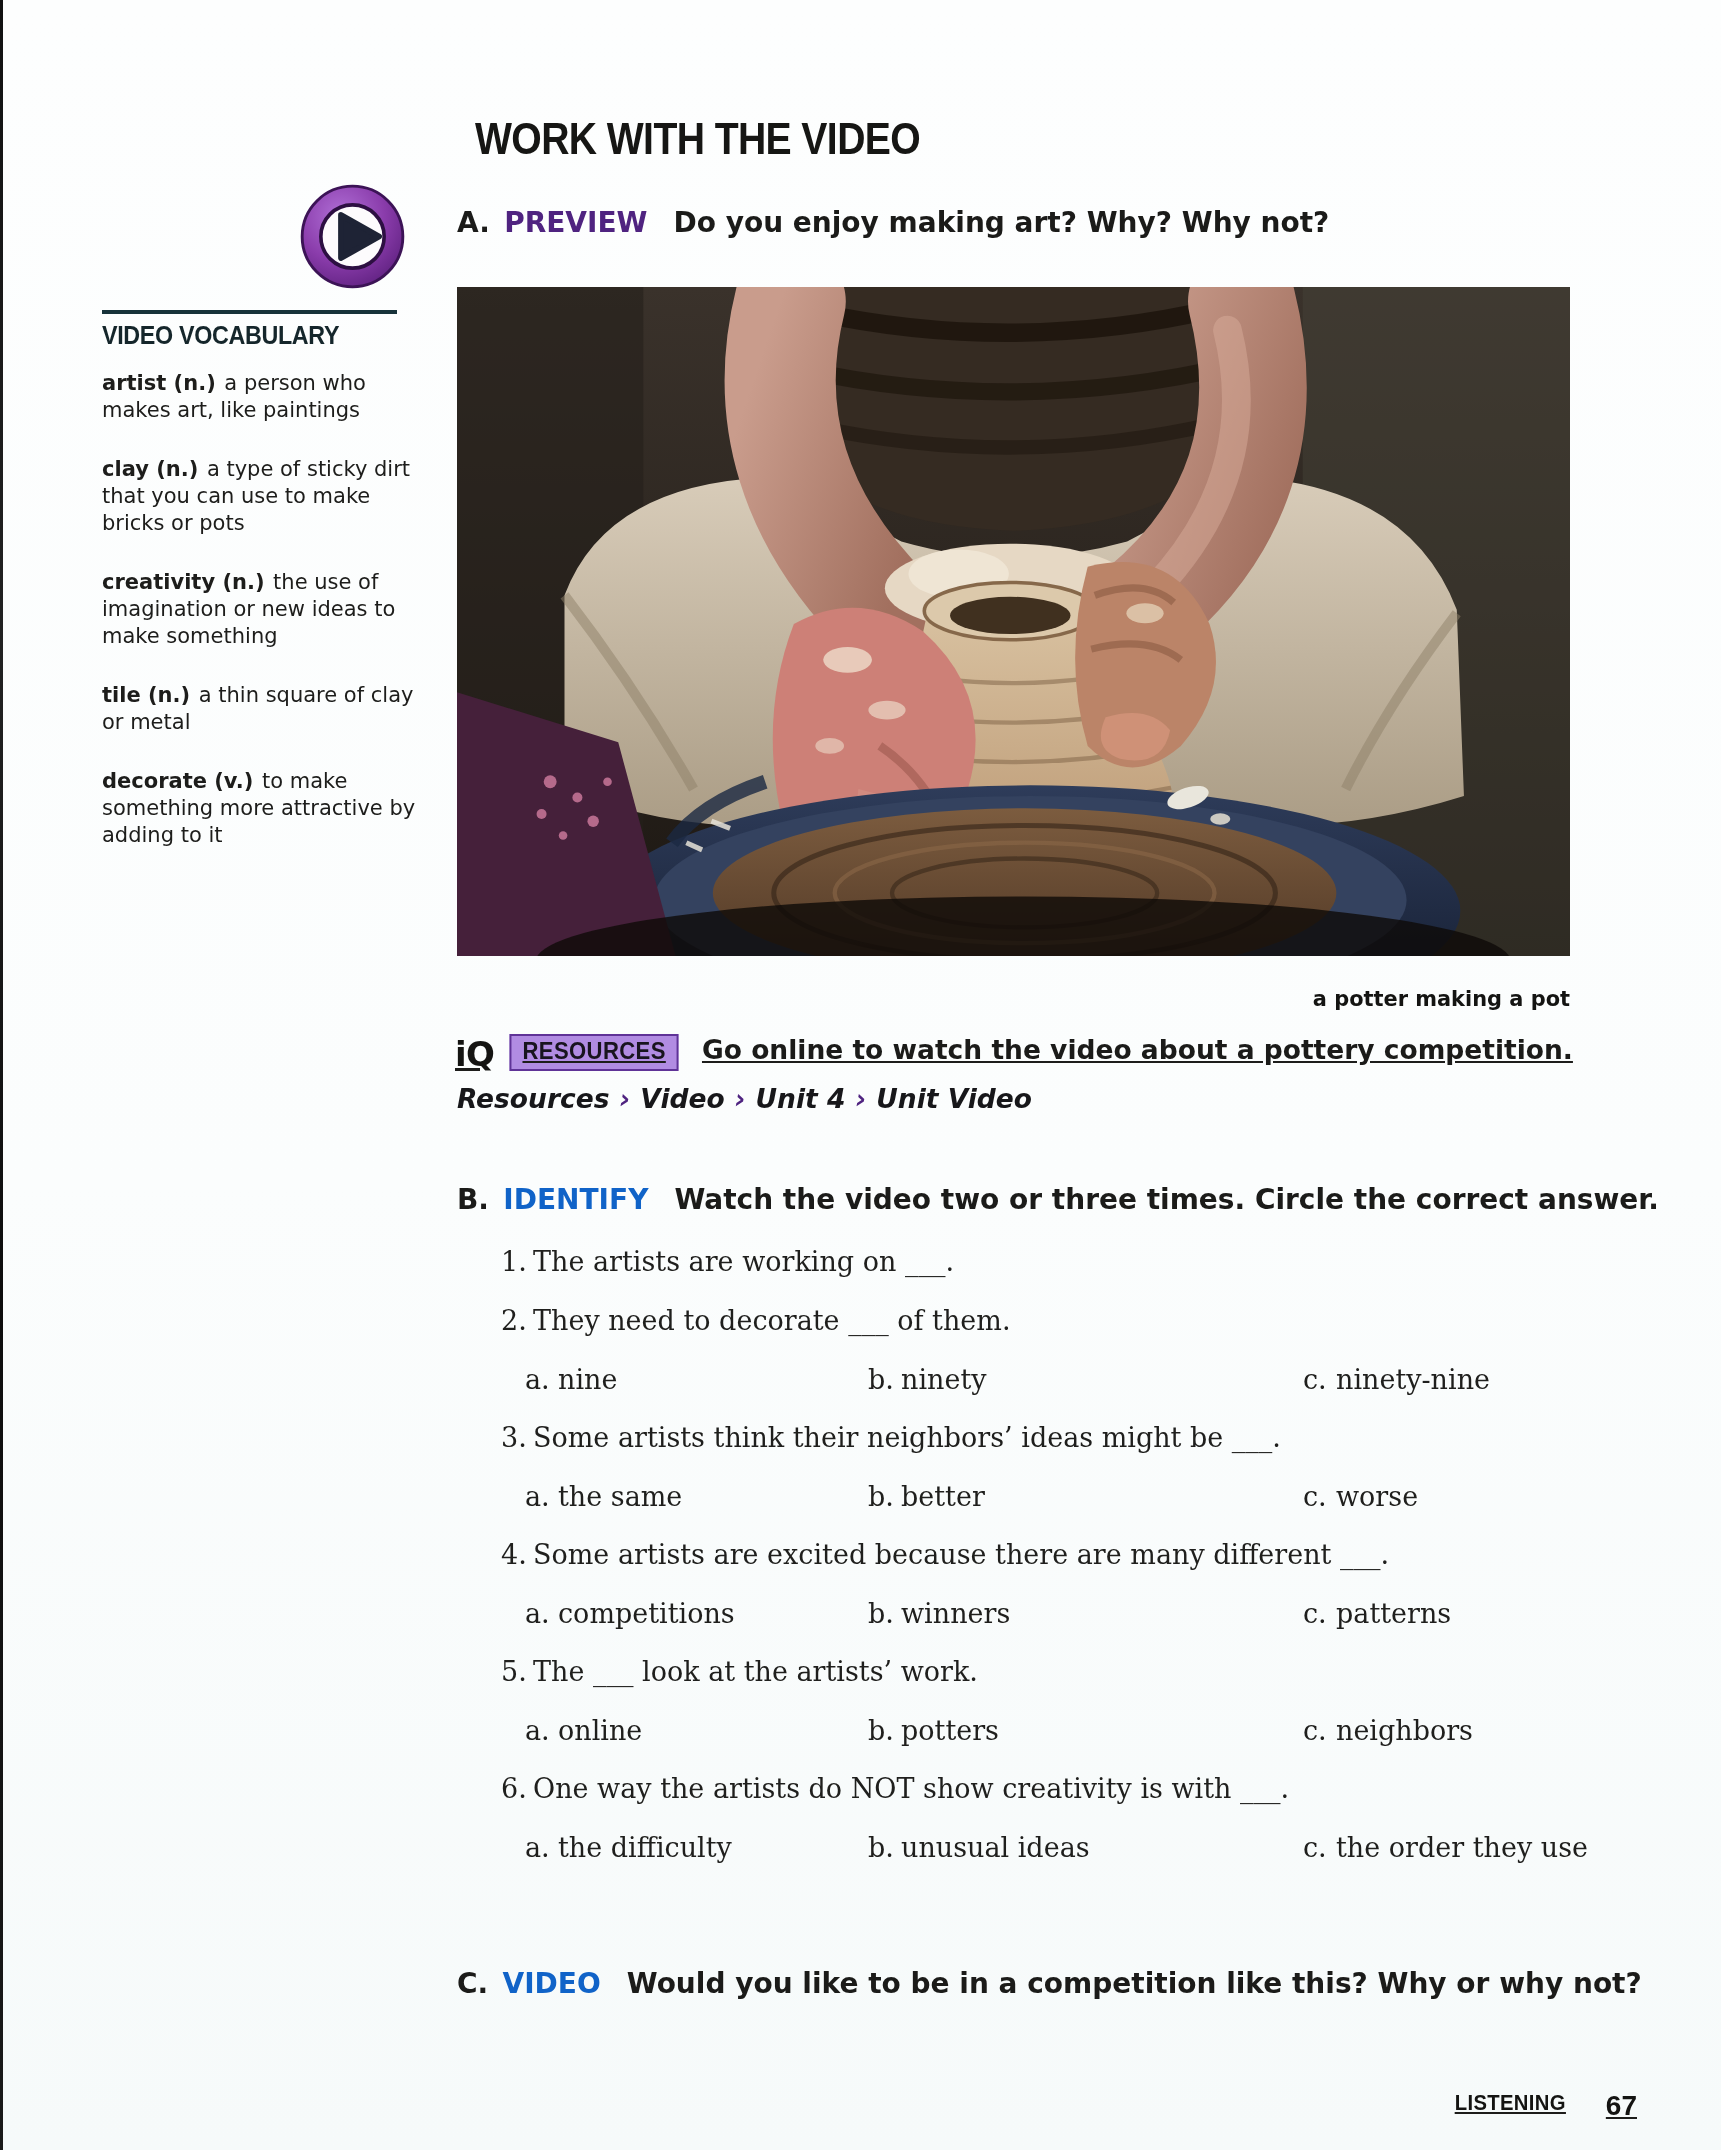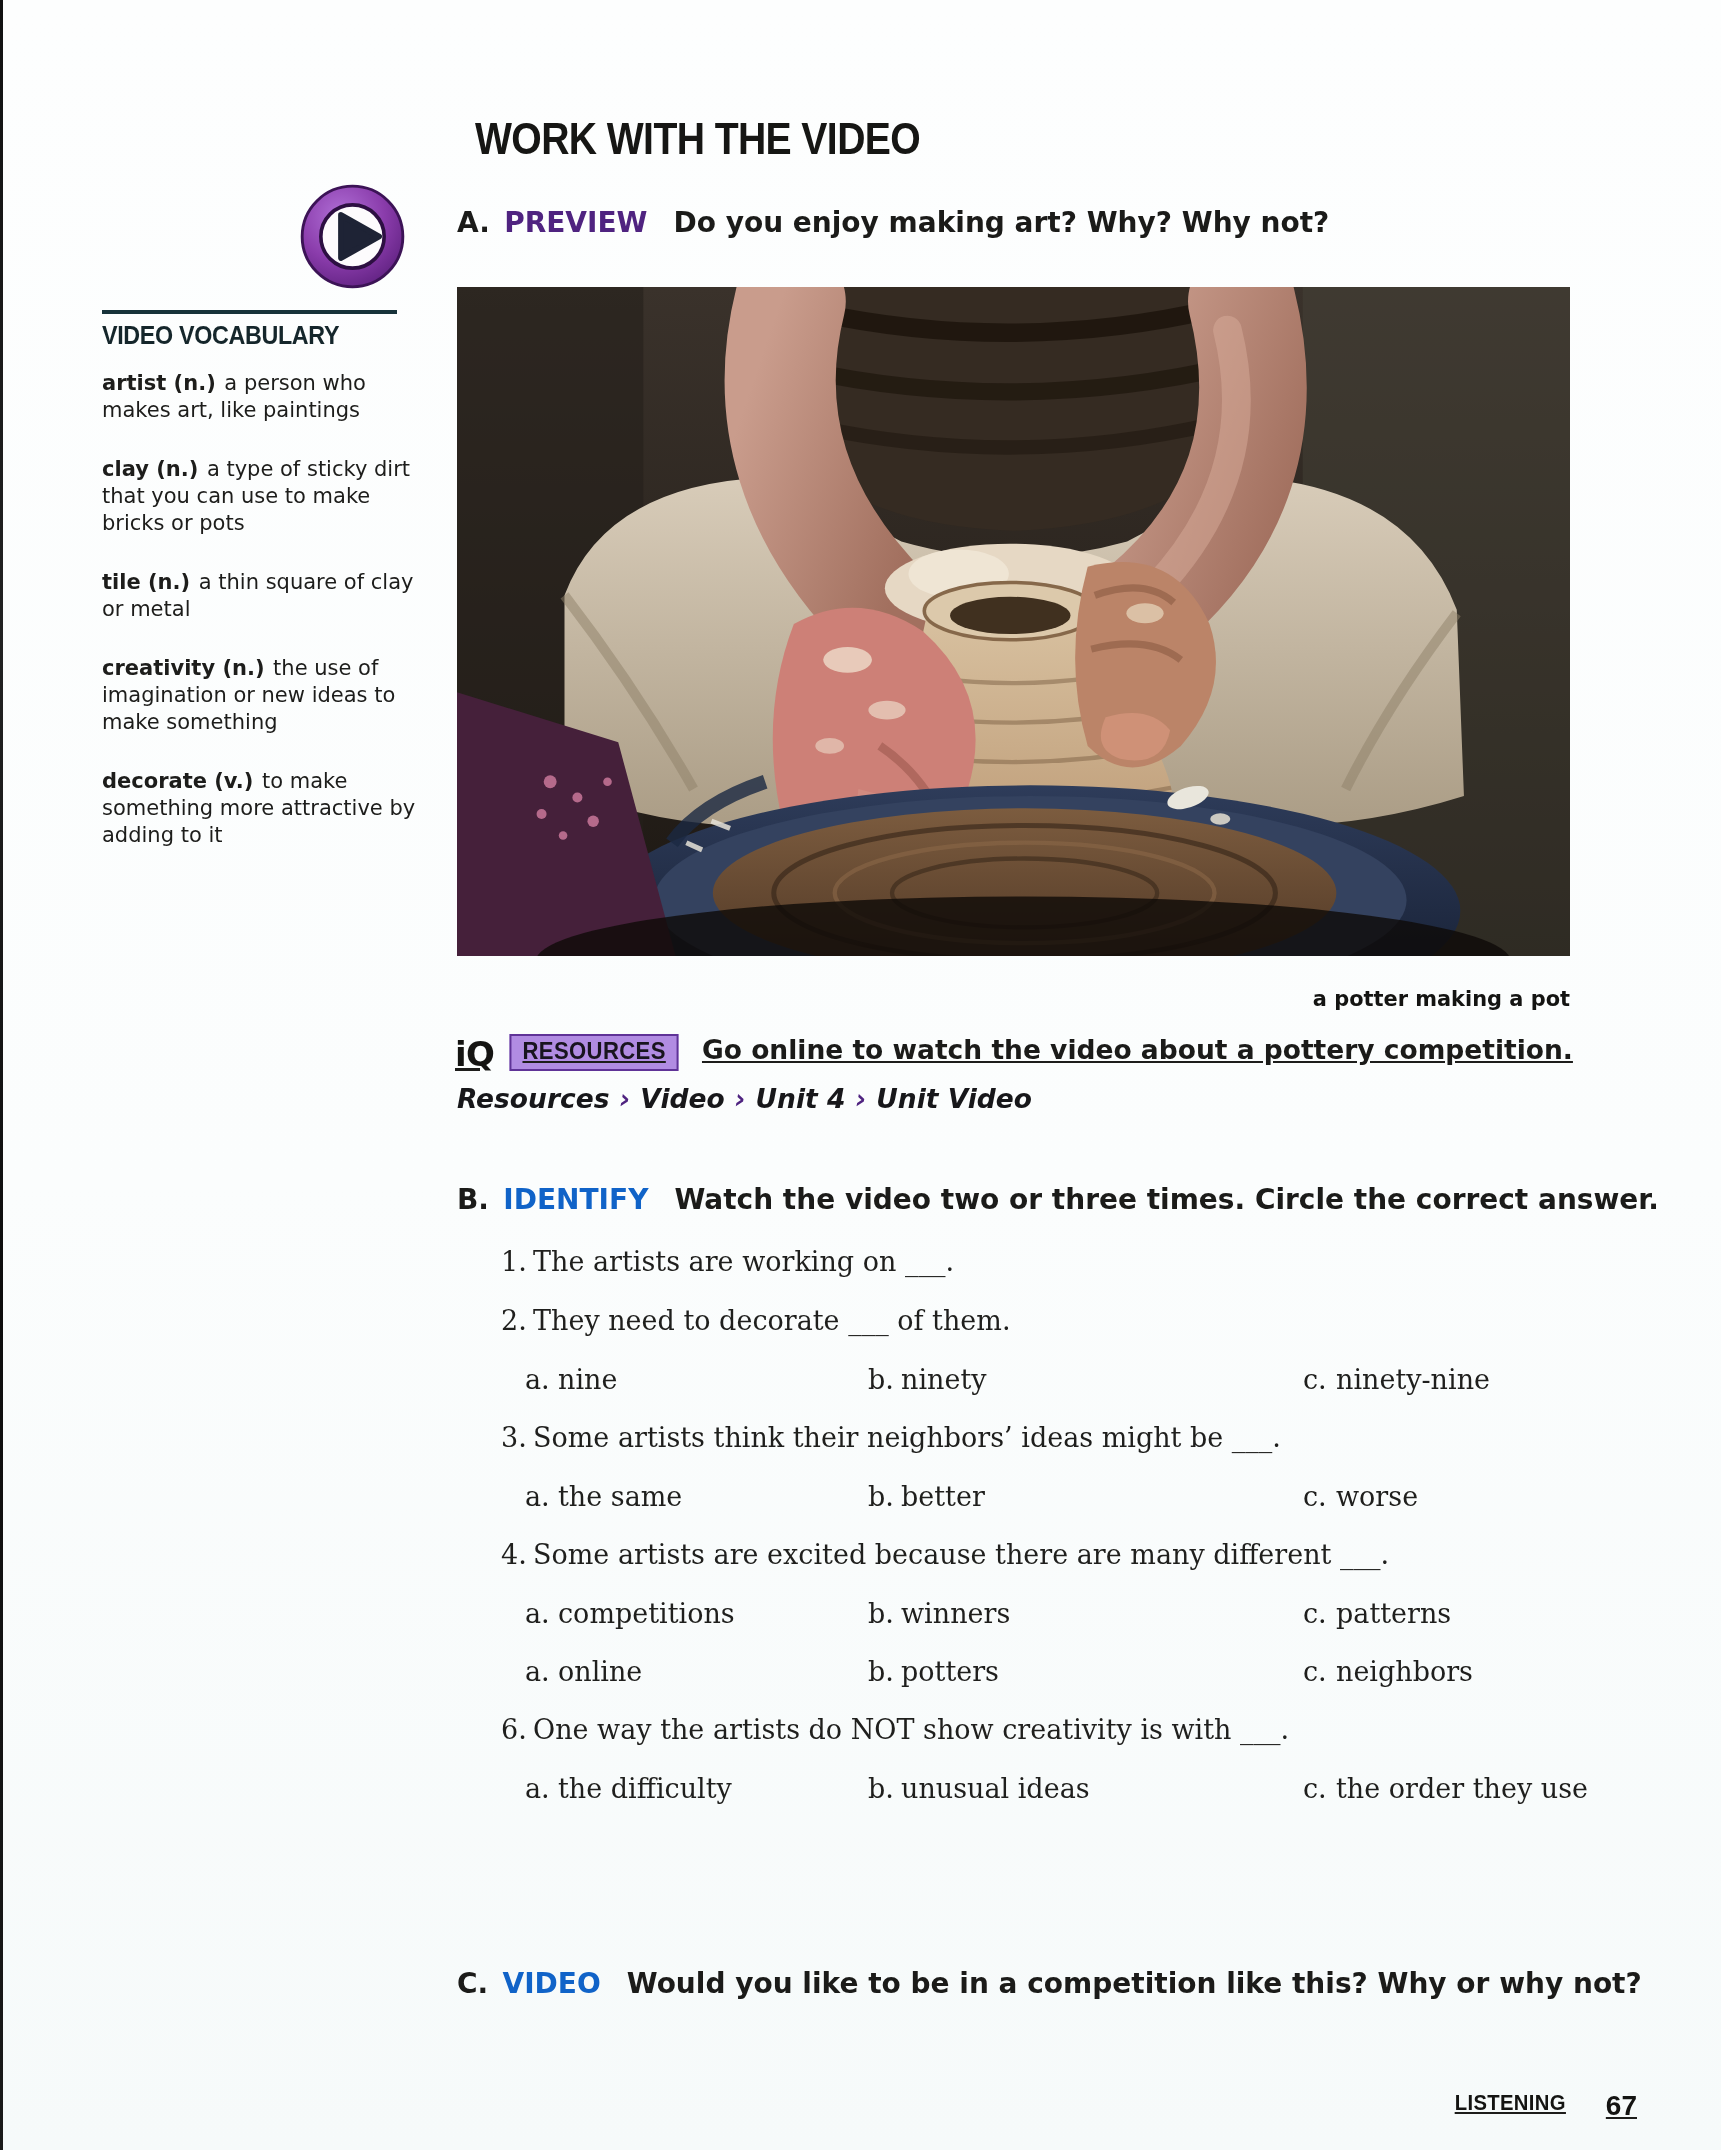--- a/index.html
+++ b/index.html
@@ -88,22 +88,22 @@
       <circle cx="73" cy="73" r="44" fill="#fdfbfd" stroke="#2d0f42" stroke-width="5"></circle>
       <polygon points="57,43 110,73 57,103" fill="#1e2335" stroke="#1e2335" stroke-width="8" stroke-linejoin="round"></polygon>
     </svg>
   </div>
 
   <div class="vocab-rule"></div>
   <h2 class="vocab-title">VIDEO VOCABULARY</h2>
   <aside class="vocab-list">
     <p class="vocab-entry"><span class="term">artist (n.)</span><span>a person who makes art, like paintings</span></p>
     <p class="vocab-entry"><span class="term">clay (n.)</span><span>a type of sticky dirt that you can use to make bricks or pots</span></p>
+    <p class="vocab-entry"><span class="term">creativity (n.)</span><span>the use of imagination or new ideas to make something</span></p>
     <p class="vocab-entry"><span class="term">tile (n.)</span><span>a thin square of clay or metal</span></p>
-    <p class="vocab-entry"><span class="term">creativity (n.)</span><span>the use of imagination or new ideas to make something</span></p>
     <p class="vocab-entry"><span class="term">decorate (v.)</span><span>to make something more attractive by adding to it</span></p>
   </aside>
 
   <h1 class="main-title">WORK WITH THE VIDEO</h1>
 
   <p class="instr instr-a">
     <span class="letter">A.</span><span class="label label-purple">PREVIEW</span><span>Do you enjoy making art? Why? Why not?</span>
   </p>
 
   <figure class="photo">
@@ -242,20 +242,21 @@
       <span class="opt"><span class="ol">c.</span><span>worse</span></span>
     </div>
 
     <div class="q-text"><span class="qnum">4.</span><span>Some artists are excited because there are many different ___.</span></div>
     <div class="q-opts">
       <span class="opt"><span class="ol">a.</span><span>competitions</span></span>
       <span class="opt"><span class="ol">b.</span><span>winners</span></span>
       <span class="opt"><span class="ol">c.</span><span>patterns</span></span>
     </div>
 
+    <div class="q-text"><span class="qnum">5.</span><span>The ___ look at the artists’ work.</span></div>
     <div class="q-opts">
       <span class="opt"><span class="ol">a.</span><span>online</span></span>
       <span class="opt"><span class="ol">b.</span><span>potters</span></span>
       <span class="opt"><span class="ol">c.</span><span>neighbors</span></span>
     </div>
 
     <div class="q-text"><span class="qnum">6.</span><span>One way the artists do NOT show creativity is with ___.</span></div>
     <div class="q-opts">
       <span class="opt"><span class="ol">a.</span><span>the difficulty</span></span>
       <span class="opt"><span class="ol">b.</span><span>unusual ideas</span></span>

